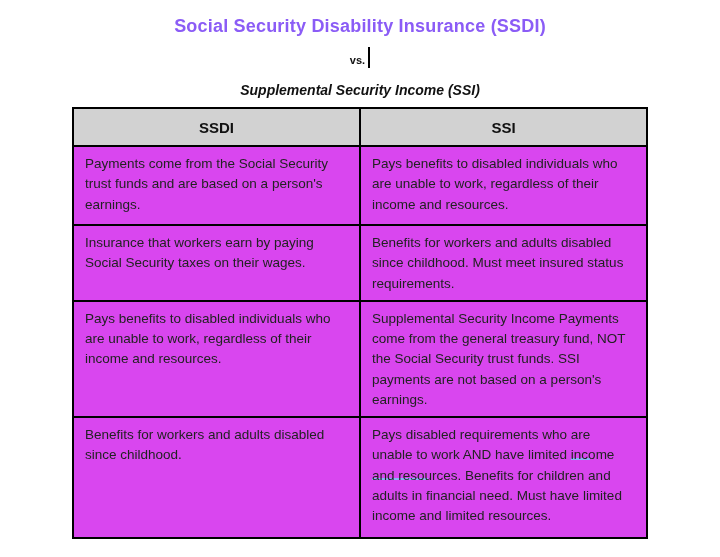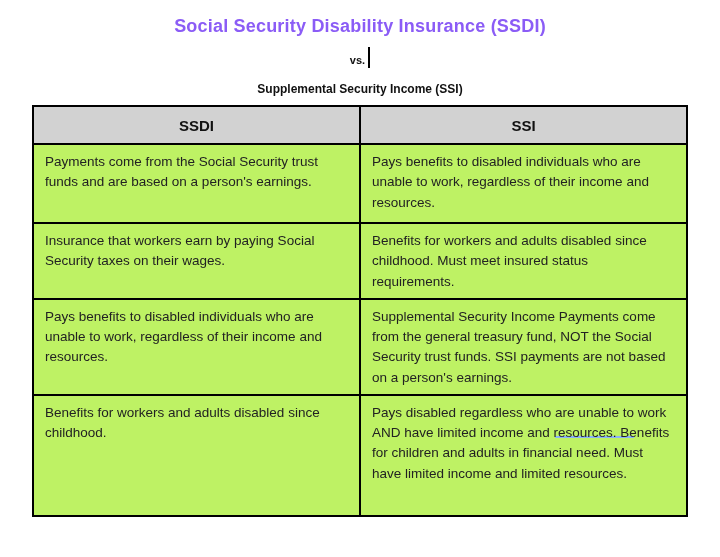--- a/index.html
+++ b/index.html
@@ -25,38 +25,39 @@
   .doc-title-2 {
     margin: 10px 0 0 0;
     text-align: center;
     font-size: 11px;
     font-weight: bold;
     color: #111;
   }
   .doc-title-3 {
     margin: 14px 0 0 0;
     text-align: center;
-    font-size: 12px;
+    font-size: 14px;
     font-weight: bold;
     color: #111;
+    font-style: italic;
   }
   .caret {
     display: inline-block;
     width: 2px;
     height: 21px;
     background: #000;
     margin-left: 3px;
     vertical-align: -4px;
   }
   table.compare {
     border-collapse: collapse;
     table-layout: fixed;
-    width: 656px;
+    width: 576px;
     margin: 9px auto 0 auto;
-    background: #bef264;
+    background: #d946ef;
   }
   table.compare th,
   table.compare td {
     border: 2px solid #000;
     width: 50%;
     vertical-align: top;
   }
   table.compare th {
     background: #d2d2d2;
     font-size: 15px;
@@ -107,18 +108,18 @@
       <tr class="r2">
         <td>Insurance that workers earn by paying Social Security taxes on their wages.</td>
         <td>Benefits for workers and adults disabled since childhood. Must meet insured status requirements.</td>
       </tr>
       <tr class="r3">
         <td>Pays benefits to disabled individuals who are unable to work, regardless of their income and resources.</td>
         <td>Supplemental Security Income Payments come from the general treasury fund, NOT the Social Security trust funds. SSI payments are not based on a person's earnings.</td>
       </tr>
       <tr class="r4">
         <td>Benefits for workers and adults disabled since childhood.</td>
-        <td><span>Pays disabled regardless who </span><span class="suggest">are unable to</span><span> work AND have limited income and resources. Benefits for children and adults in financial need. Must have limited income and limited resources.</span></td>
+        <td><span>Pays disabled requirements who </span><span class="suggest">are unable to</span><span> work AND have limited income and resources. Benefits for children and adults in financial need. Must have limited income and limited resources.</span></td>
       </tr>
     </tbody>
   </table>
 
 </div>
 
 </body></html>

